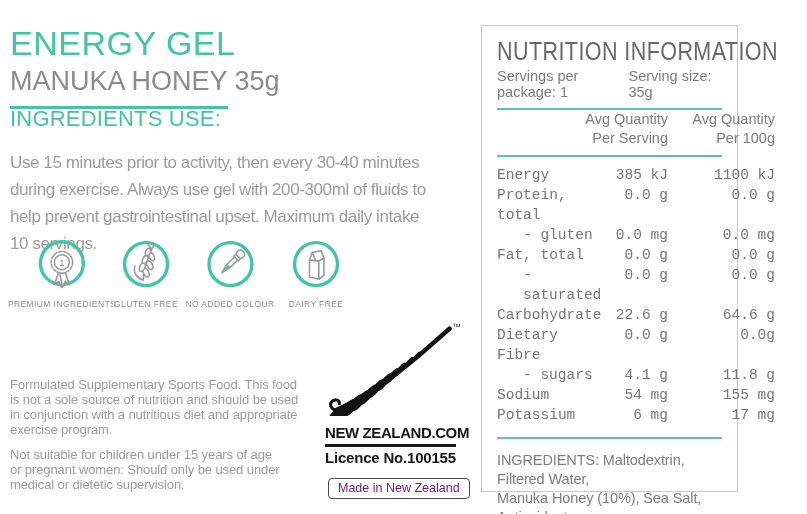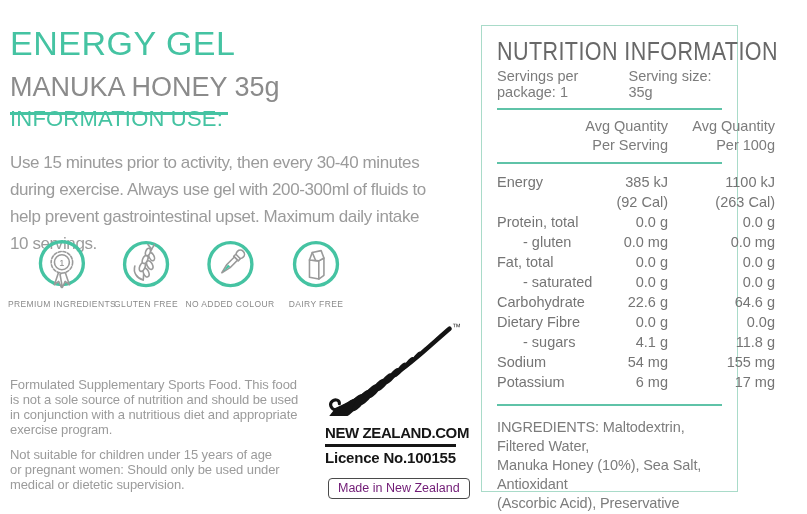--- a/index.html
+++ b/index.html
@@ -13,21 +13,21 @@
   }
   *{margin:0;padding:0;box-sizing:border-box;}
   html,body{background:#fff;}
   #stage{
     position:relative;width:807px;height:514px;background:#ffffff;
     font-family:"Liberation Sans",sans-serif;overflow:hidden;
   }
   
   .product-header{position:absolute;left:10px;top:24px;}
   .title{font-size:34px;letter-spacing:.5px;color:var(--accent);font-weight:400;}
-  .subtitle{font-size:27px;color:#8B8B8B;margin-top:9px;font-weight:400;}
+  .subtitle{font-size:27px;color:#8B8B8B;margin-top:3px;font-weight:400;}
   .title-rule{width:218px;height:3px;background:var(--accent);margin-top:9px;}
   .recommended{position:absolute;left:10px;top:106px;width:462px;}
   .rec-heading{font-size:22px;color:var(--accent);font-weight:400;letter-spacing:.2px;}
   .rec-body{font-size:17px;letter-spacing:-.4px;line-height:27px;color:var(--body-gray);
     white-space:pre-line;margin-top:17px;}
   
   .badge{position:absolute;top:237px;transform:translateX(-50%);
     display:flex;flex-direction:column;align-items:center;}
   .badge svg{width:56px;height:58px;display:block;}
   .badge-label{margin-top:4px;font-size:8.5px;letter-spacing:.4px;color:#8A8A8A;white-space:nowrap;}
@@ -48,45 +48,45 @@
   .made-in{display:inline-block;margin-top:12px;margin-left:3px;border:1.6px solid #4A4A4A;
     border-radius:4px;padding:2px 9px 3px;font-size:12.5px;font-weight:normal;color:#701a75;white-space:nowrap;}
   
   .panel{position:absolute;left:481px;top:25px;width:257px;height:467px;
     border:1.5px solid var(--panel-border);background:#fff;padding:11px 15px 0;}
   .panel-title{font-size:25px;line-height:28px;color:var(--heading-gray);font-weight:400;
     transform:scaleX(.86);transform-origin:left center;white-space:nowrap;letter-spacing:.5px;}
   .servings-row{display:flex;justify-content:space-between;font-size:14.5px;color:#7C7C7C;margin-top:3px;}
   .sep{height:2px;background:var(--accent-line);}
   .sep.s1{margin-top:8px;}
-  .cols-row{display:grid;grid-template-columns:96px 75px 107px;margin-top:7px;
+  .cols-row{display:grid;grid-template-columns:96px 75px 107px;
     font-size:14.5px;line-height:19px;color:#7C7C7C;}
   .cols-row .c1{grid-column:1/3;text-align:right;white-space:pre-line;}
   .cols-row .c2{grid-column:3;text-align:right;white-space:pre-line;}
   .sep.s2{margin-top:7px;}
   .ntable{margin-top:8px;font-size:14.5px;color:var(--table-gray);}
-  .nrow{display:grid;grid-template-columns:96px 75px 107px;line-height:20px;}
+  .nrow{display:grid;grid-template-columns:96px 75px 107px;line-height:20px;font-family:Liberation Mono, monospace;}
   .nrow .v{text-align:right;white-space:nowrap;}
   .nrow.indent .lab{padding-left:26px;}
   .sep.s3{margin-top:12px;}
   .ingredients{margin-top:12px;font-size:14.5px;line-height:19px;color:#7C7C7C;white-space:pre-line;letter-spacing:-.1px;}
 </style>
 </head>
 <body>
 
 <div id="stage">
 
   <div class="product-header">
     <div class="title">ENERGY GEL</div>
     <div class="subtitle">MANUKA HONEY 35g</div>
     <div class="title-rule"></div>
   </div>
 
   <div class="recommended">
-    <div class="rec-heading">INFORMATION USE:</div>
+    <div class="rec-heading">INGREDIENTS USE:</div>
     <div class="rec-body">Use 15 minutes prior to activity, then every 30-40 minutes
 during exercise. Always use gel with 200-300ml of fluids to
 help prevent gastrointestinal upset. Maximum daily intake
 10 servings.</div>
   </div>
 
   <div class="badge" style="left:62px;">
     <svg viewBox="0 0 60 60">
       <circle class="ring" cx="30" cy="27" r="23"></circle>
       <path class="gl" d="M27,35 L22,50 L26.5,46.5 L29.5,53 L32,39 Z"></path>
@@ -191,25 +191,20 @@
     </div>
     <div class="sep s2"></div>
 
     <div class="ntable">
       <div class="nrow">
         <span class="lab">Energy</span>
         <span class="v">385 kJ</span>
         <span class="v">1100 kJ</span>
       </div>
       <div class="nrow">
-        <span class="lab"></span>
-        <span class="v">(92 Cal)</span>
-        <span class="v">(263 Cal)</span>
-      </div>
-      <div class="nrow">
         <span class="lab">Protein, total</span>
         <span class="v">0.0 g</span>
         <span class="v">0.0 g</span>
       </div>
       <div class="nrow indent">
         <span class="lab">- gluten</span>
         <span class="v">0.0 mg</span>
         <span class="v">0.0 mg</span>
       </div>
       <div class="nrow">

